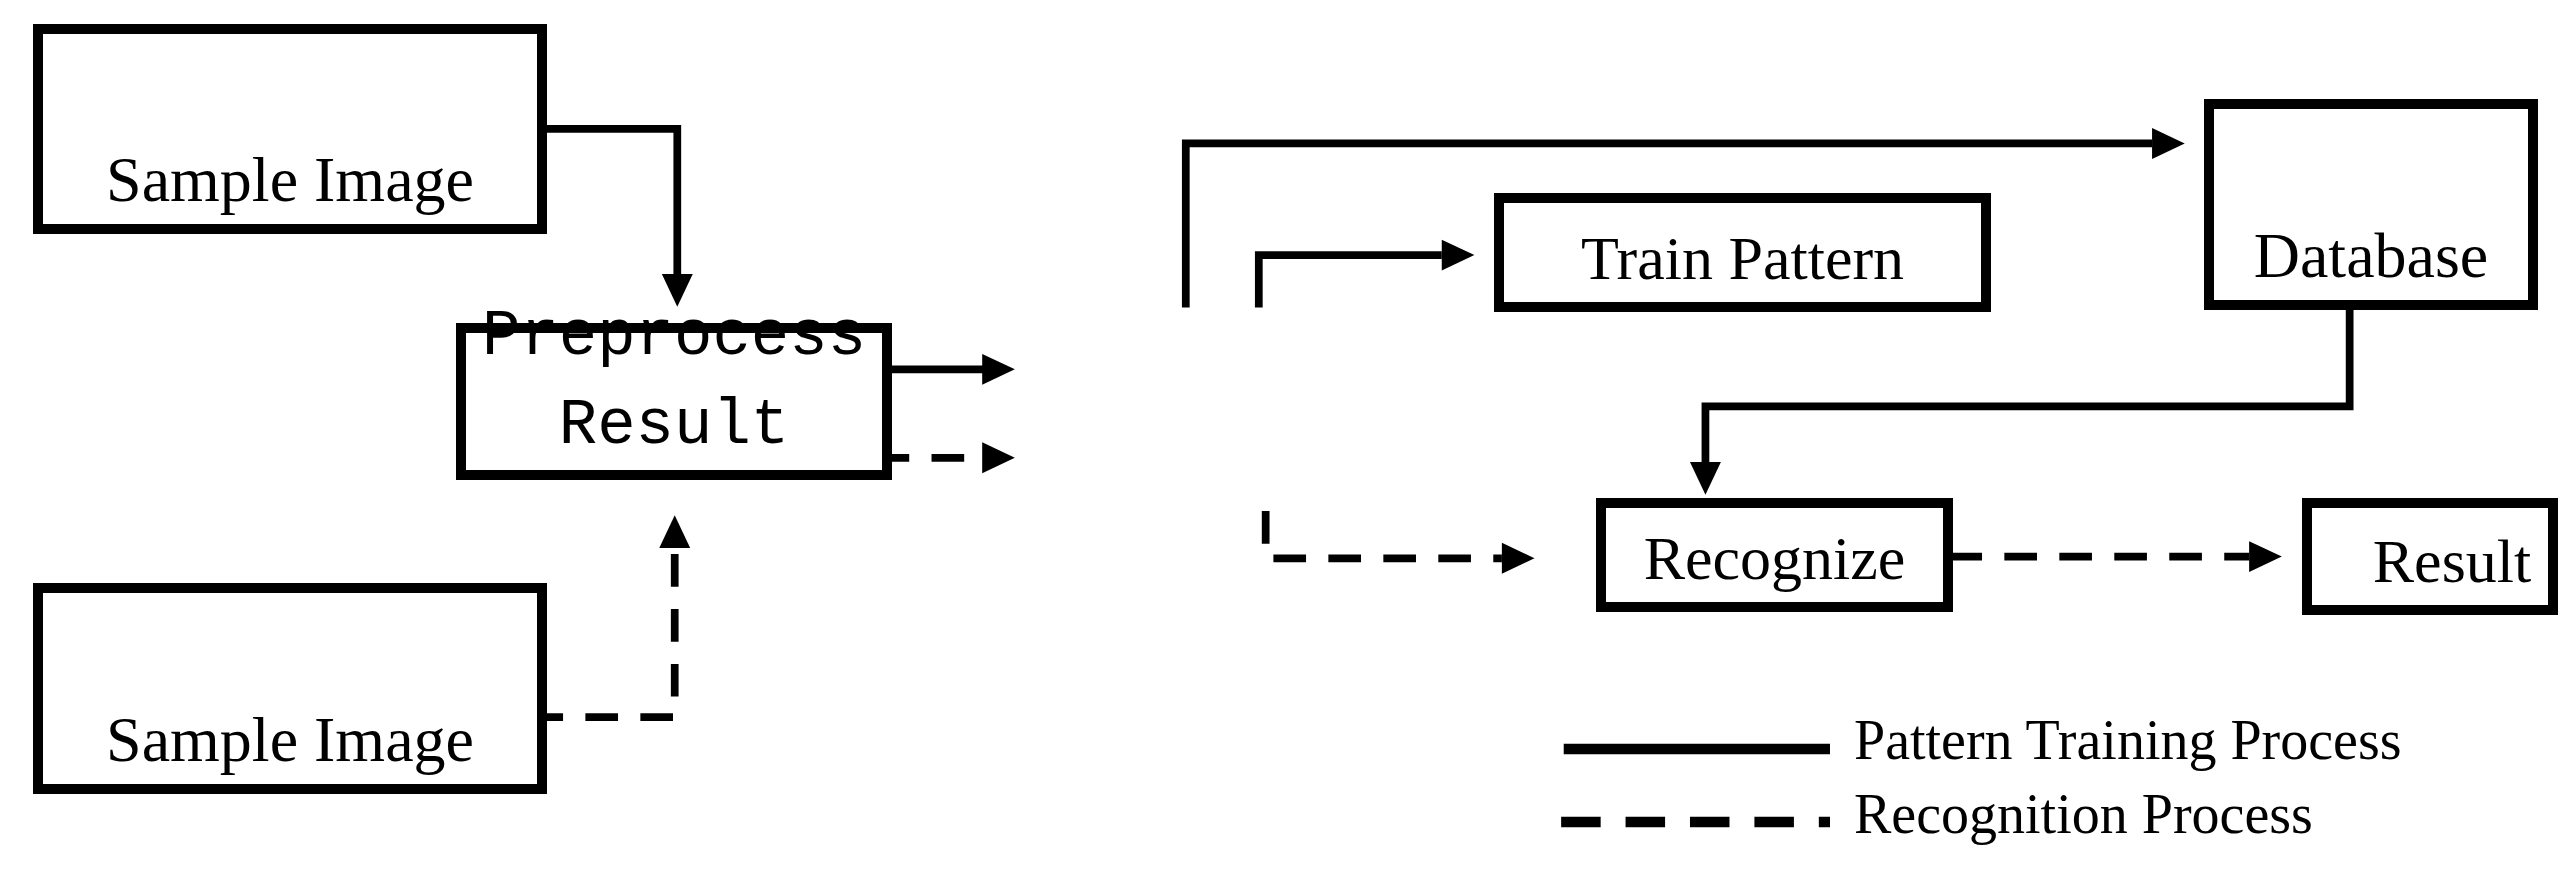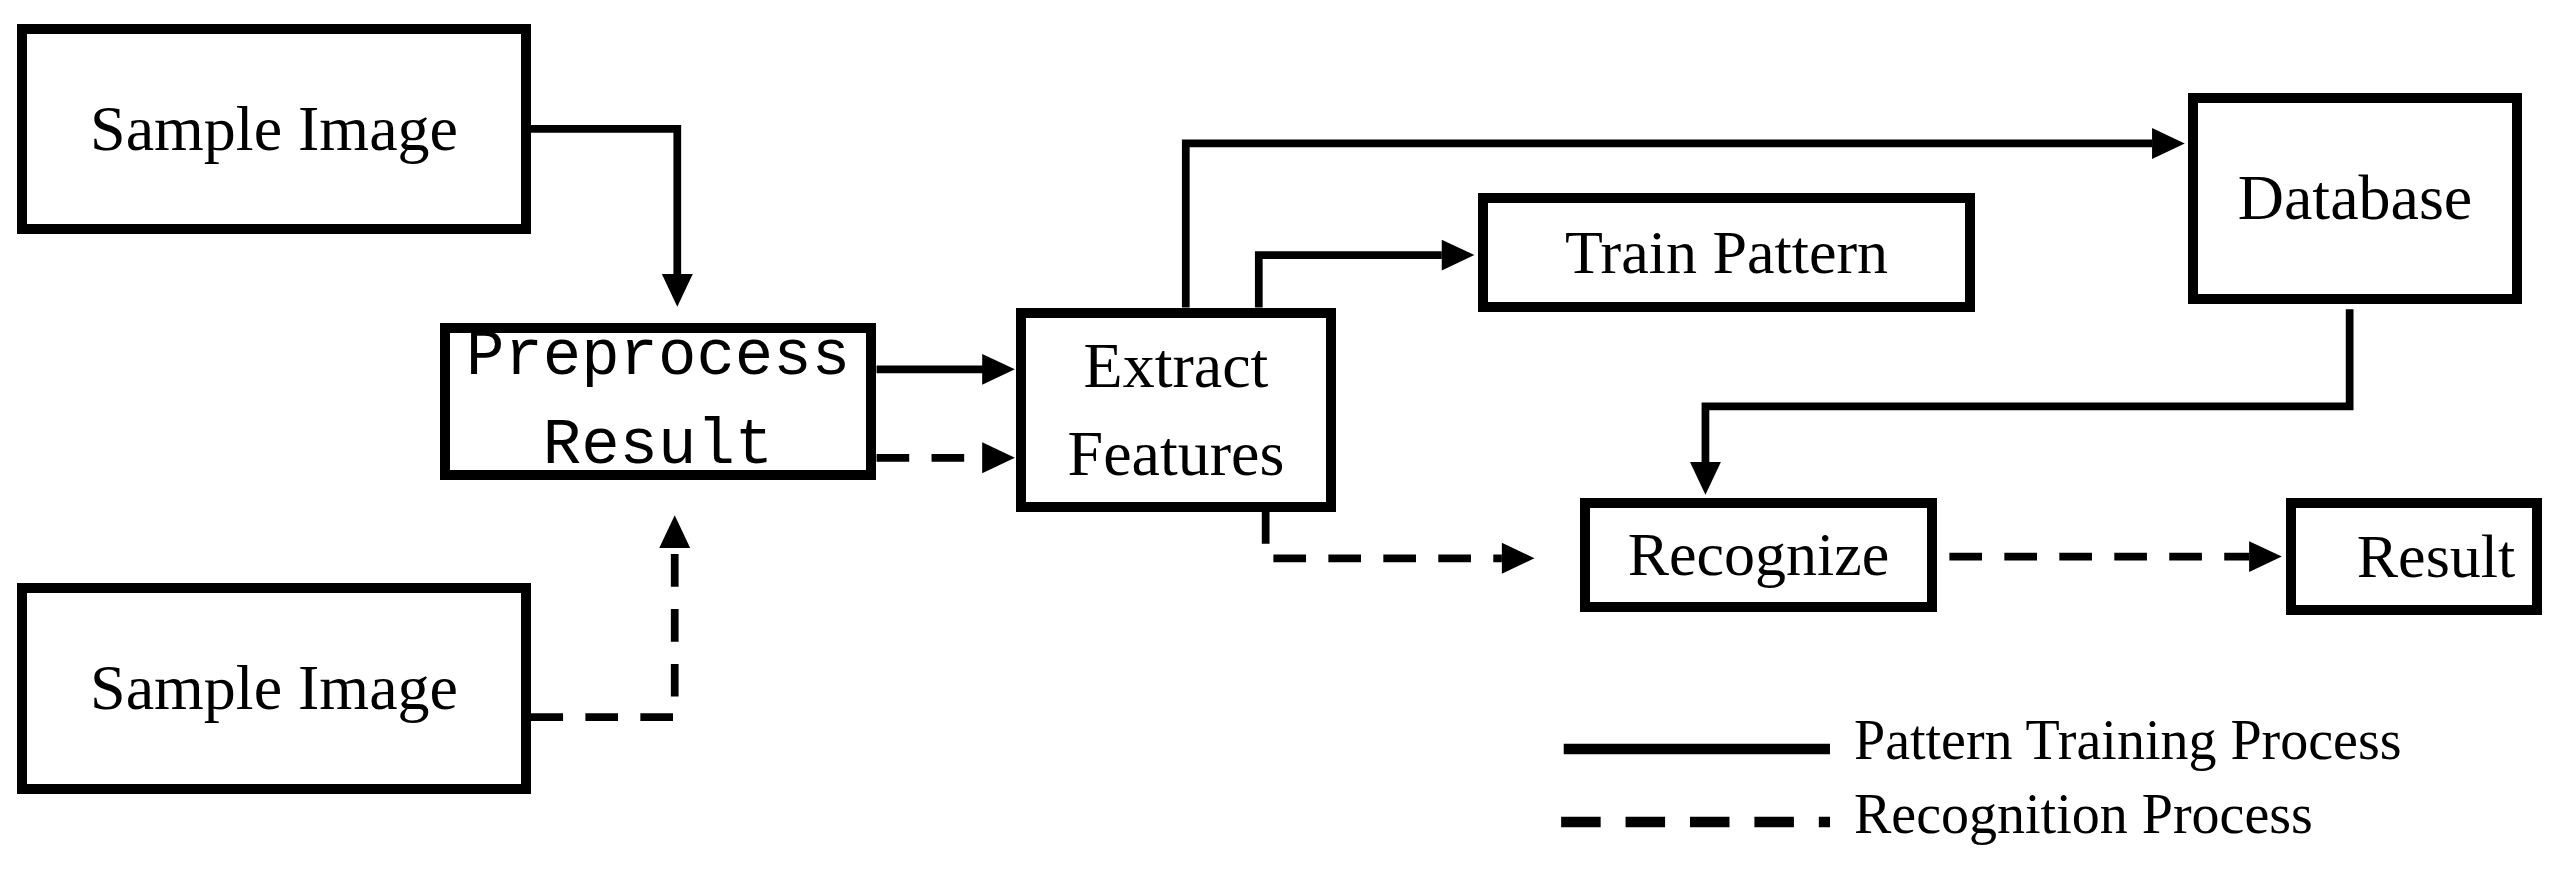--- a/index.html
+++ b/index.html
@@ -13,25 +13,26 @@
     overflow: hidden;
   }
   .node {
     position: absolute;
     box-sizing: border-box;
     border: 10.3px solid #000000;
     background: #ffffff;
     display: flex;
     flex-direction: column;
     align-items: center;
-    justify-content: center;
+    justify-content: flex-end;
     text-align: center;
     font-size: 64px;
     line-height: 1.38;
     white-space: nowrap;
+    margin-left: 16px;
   }
   #connectors {
     position: absolute;
     left: 0; top: 0;
     width: 2576px; height: 889px;
   }
   .solid-line   { stroke: #000000; stroke-width: 9; fill: none; }
   .dashed-line  { stroke: #000000; stroke-width: 9; fill: none; stroke-dasharray: 38 26; }
   .arrow-head   { fill: #000000; stroke: none; }
   .legend-key-solid  { stroke: #000000; stroke-width: 12; fill: none; }
@@ -41,21 +42,21 @@
     font-size: 56px;
     line-height: 1;
     white-space: nowrap;
   }
   
   #node-sample-top    { left: 17px;   top: 24px;  width: 514px; height: 210px; }
   #node-preprocess    { left: 440px;  top: 323px; width: 436px; height: 157px; font-family: Liberation Mono, monospace; }
   #node-sample-bottom { left: 17px;   top: 583px; width: 514px; height: 211px; }
   #node-extract       { left: 1016px; top: 308px; width: 320px; height: 204px; }
   #node-train         { left: 1478px; top: 193px; width: 497px; height: 119px; font-size: 62px; }
-  #node-database      { left: 2188px; top: 93px; width: 334px; height: 211px; }
+  #node-database      { left: 2188px; top: 99px; width: 334px; height: 211px; }
   #node-recognize     { left: 1580px; top: 498px; width: 357px; height: 114px; font-size: 62px; }
   #node-result        { left: 2286px; top: 498px; width: 256px; height: 117px; font-size: 62px; padding-left: 44px; }
   #legend-label-training    { left: 1854px; top: 712px; }
   #legend-label-recognition { left: 1854px; top: 786px; }
 </style>
 </head>
 <body>
 
 <div id="stage">
 
@@ -98,24 +99,20 @@
 
   <div class="node" id="node-preprocess">
     <span>Preprocess</span>
     <span>Result</span>
   </div>
 
   <div class="node" id="node-sample-bottom">
     <span>Sample Image</span>
   </div>
 
-  <div class="node" id="node-extract">
-    <span>Extract</span>
-    <span>Features</span>
-  </div>
 
   <div class="node" id="node-train">
     <span>Train Pattern</span>
   </div>
 
   <div class="node" id="node-database">
     <span>Database</span>
   </div>
 
   <div class="node" id="node-recognize">

